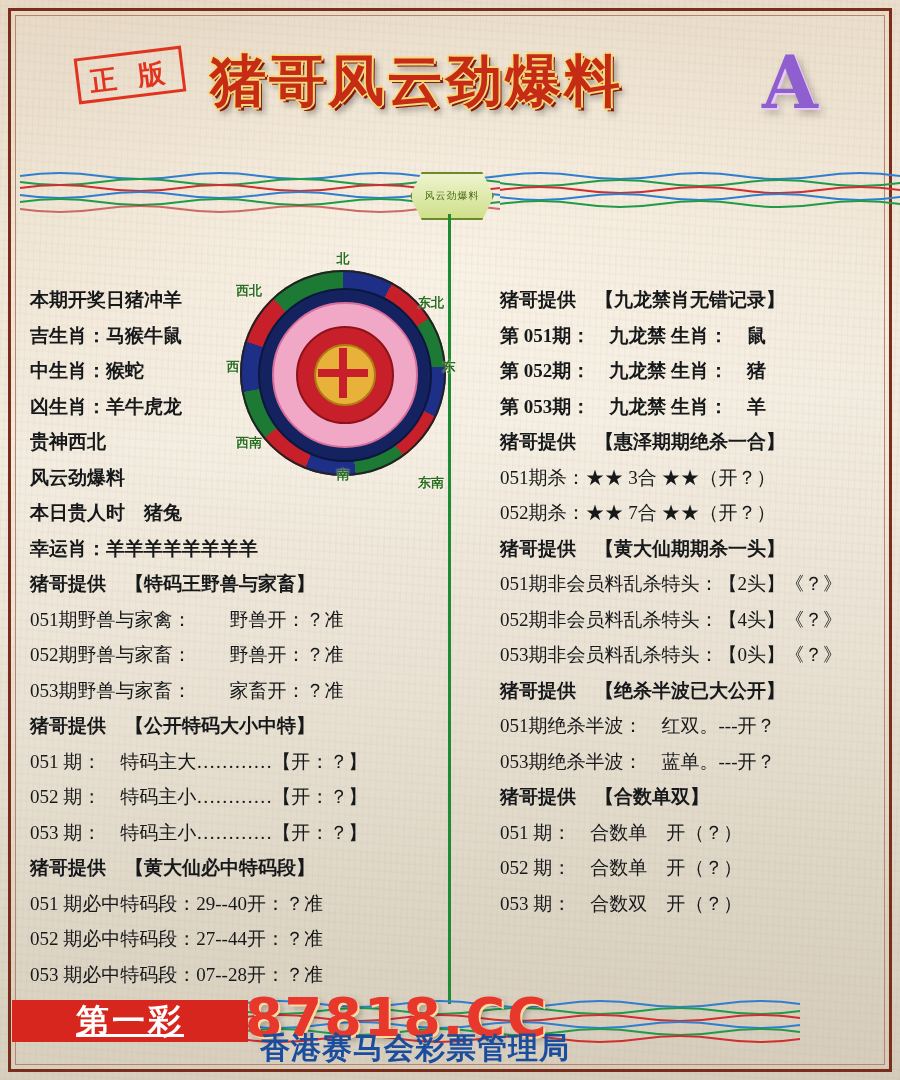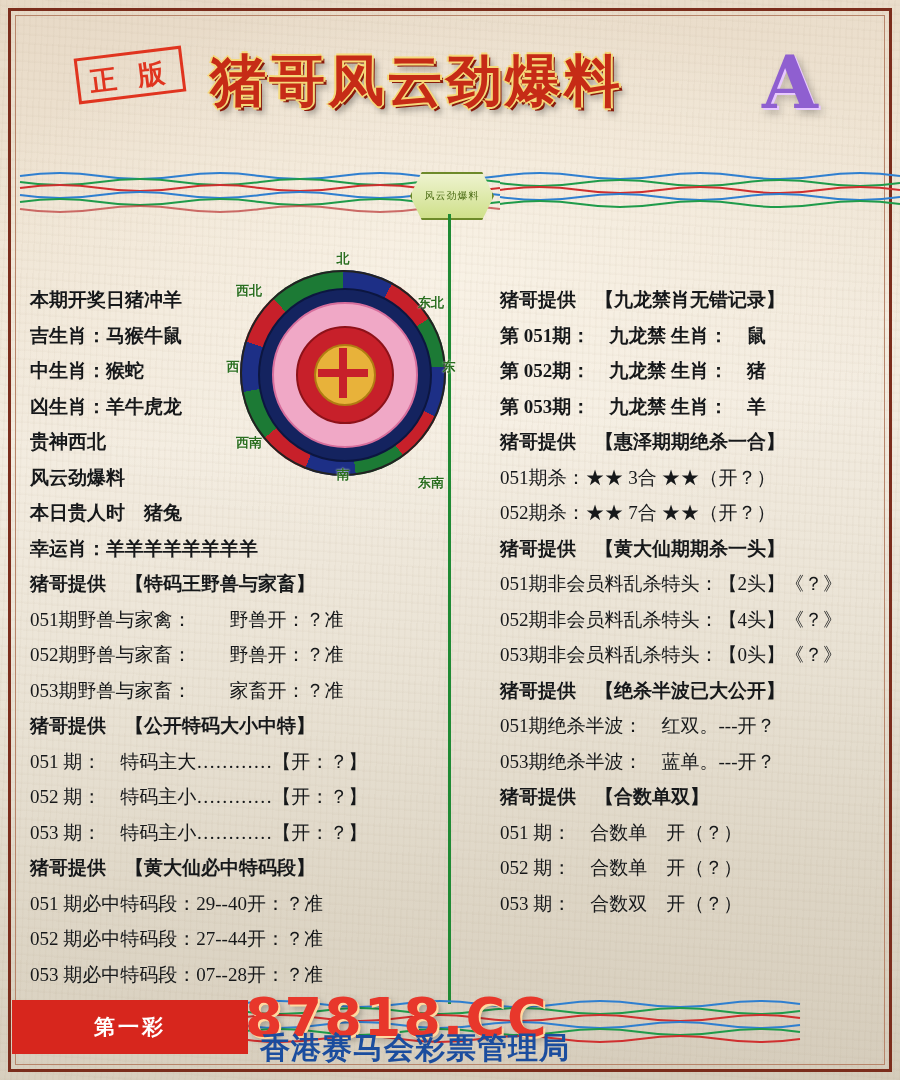--- a/index.html
+++ b/index.html
@@ -230,30 +230,31 @@
   .footer-waves {
     position: absolute;
     left: 0; top: 998px;
     width: 900px; height: 60px;
   }
   .footer-banner {
     position: absolute;
     left: 12px;
     top: 1000px;
     width: 236px;
-    height: 54px;
+    height: 42px;
     background: #d7261d;
     color: #ffffff;
-    font-size: 21px;
+    font-size: 33px;
     font-weight: bold;
     letter-spacing: 3px;
     display: flex;
     align-items: center;
     justify-content: center;
     font-family: "DejaVu Sans", sans-serif;
+    text-decoration: underline;
   }
   .footer-number {
     position: absolute;
     left: 245px;
     top: 986px;
     font-size: 54px;
     font-weight: bold;
     color: #e8372b;
     font-family: "DejaVu Sans", sans-serif;
     letter-spacing: 2px;

